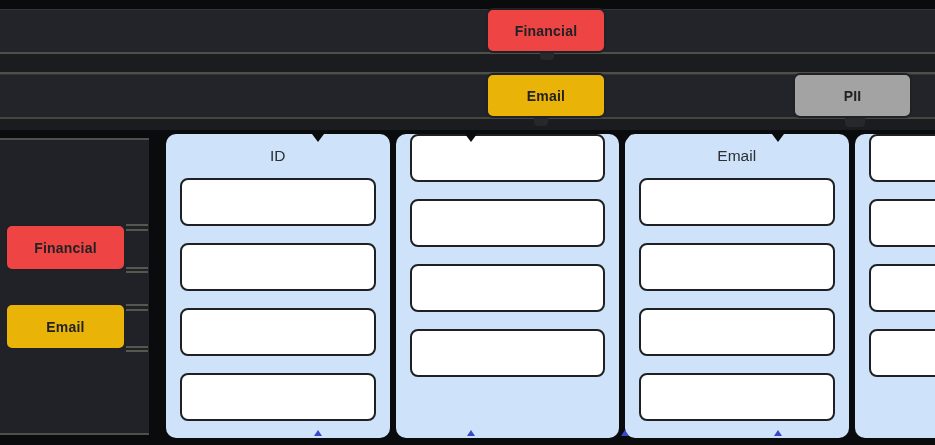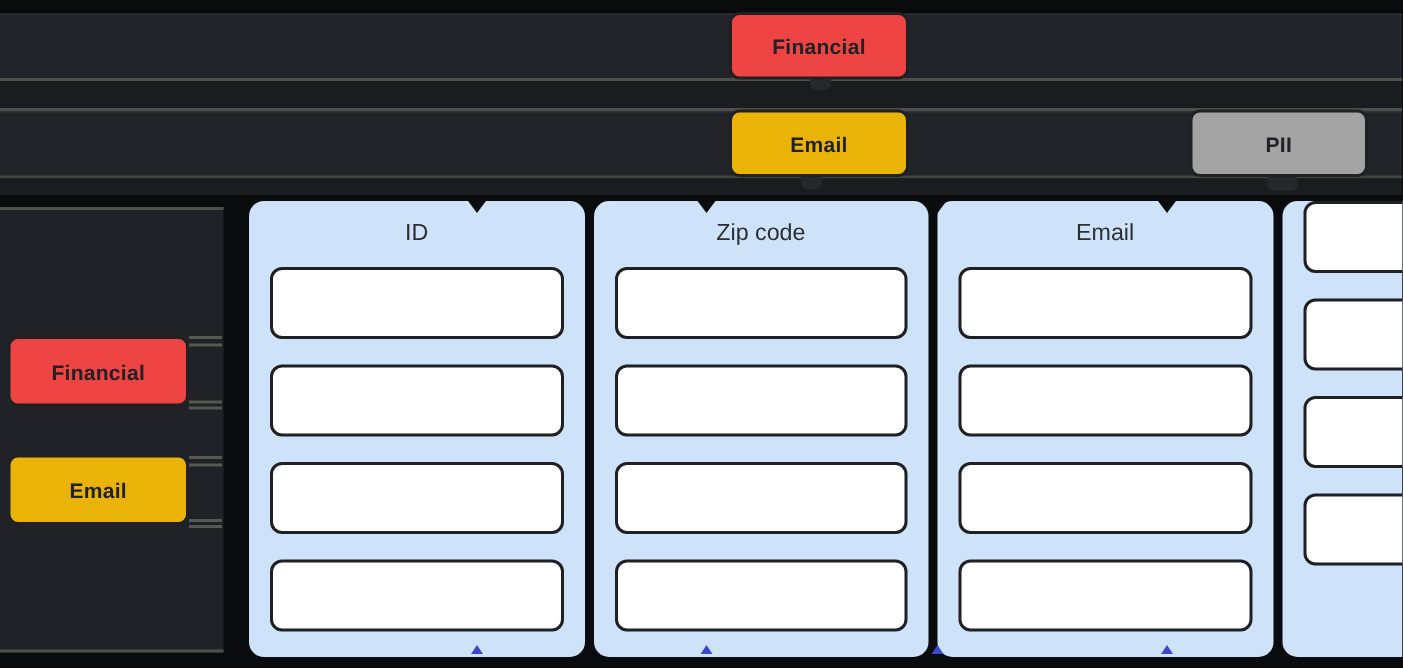--- a/index.html
+++ b/index.html
@@ -124,21 +124,20 @@
 
   <div class="table">
     <div class="col">
       <div class="col-header">ID</div>
       <div class="cell"></div>
       <div class="cell"></div>
       <div class="cell"></div>
       <div class="cell"></div>
     </div>
     <div class="col">
-      <div class="col-header">Zip code</div>
       <div class="cell"></div>
       <div class="cell"></div>
       <div class="cell"></div>
       <div class="cell"></div>
     </div>
     <div class="col">
       <div class="col-header">Email</div>
       <div class="cell"></div>
       <div class="cell"></div>
       <div class="cell"></div>

